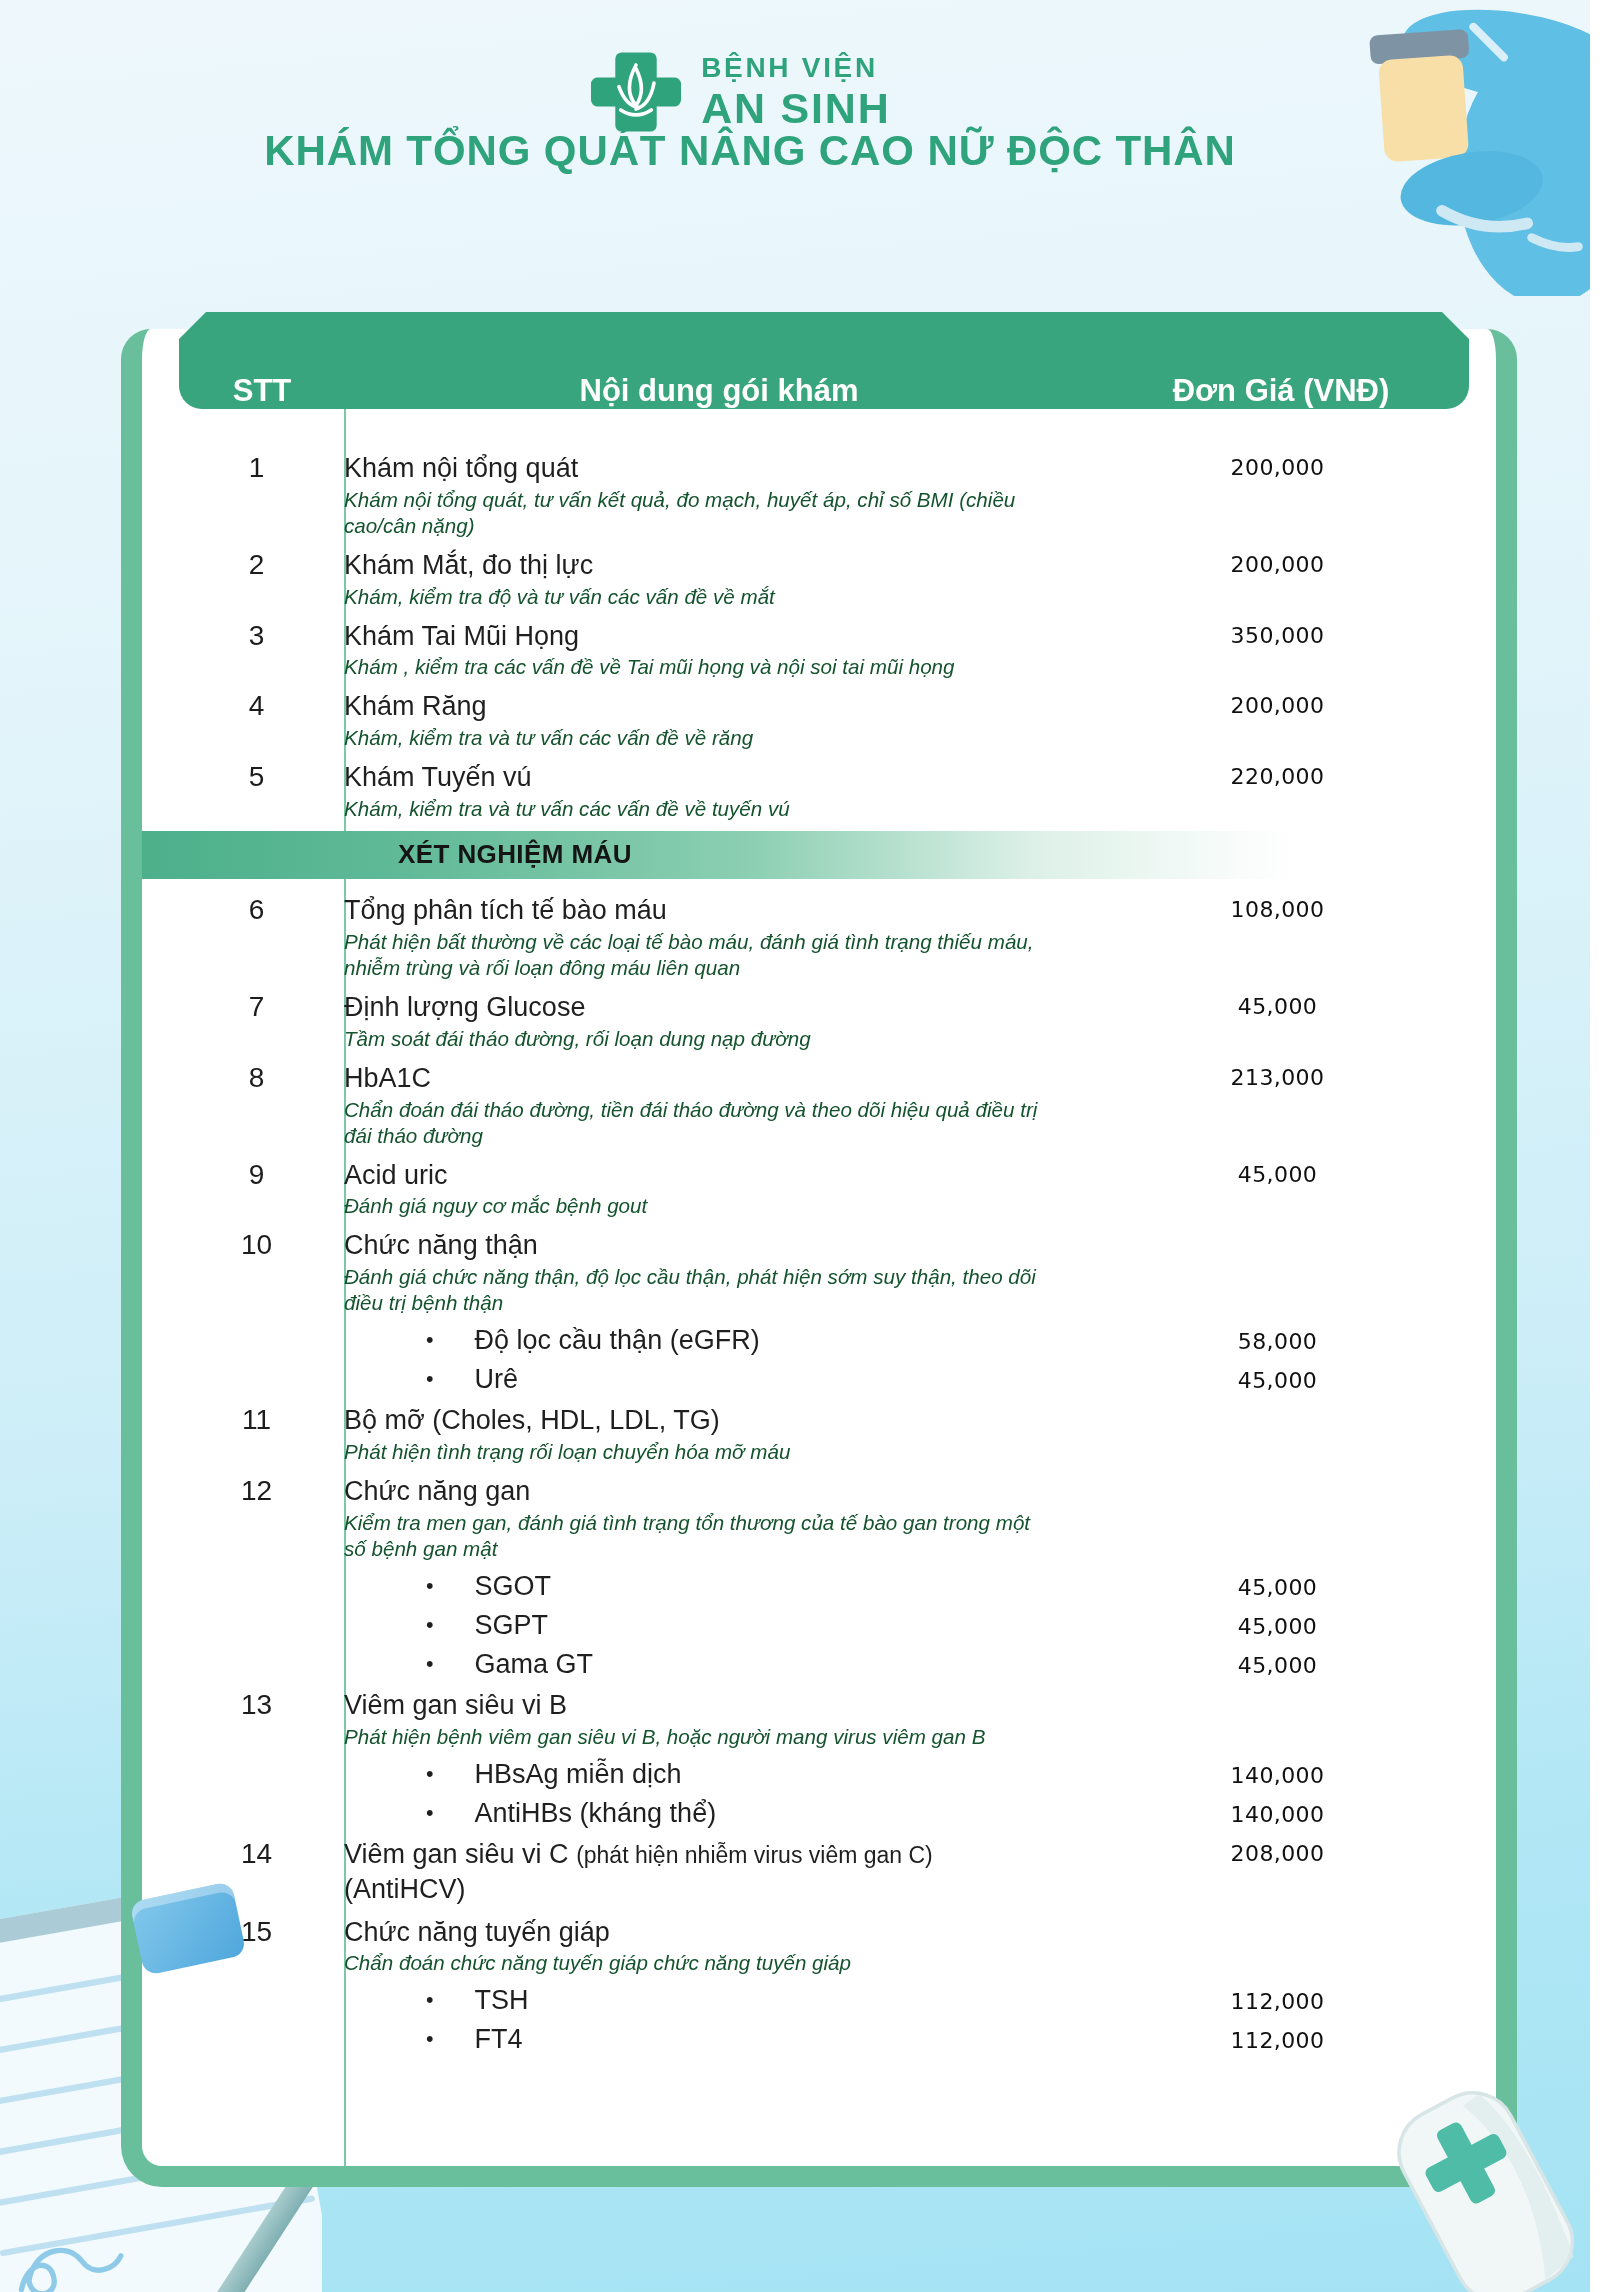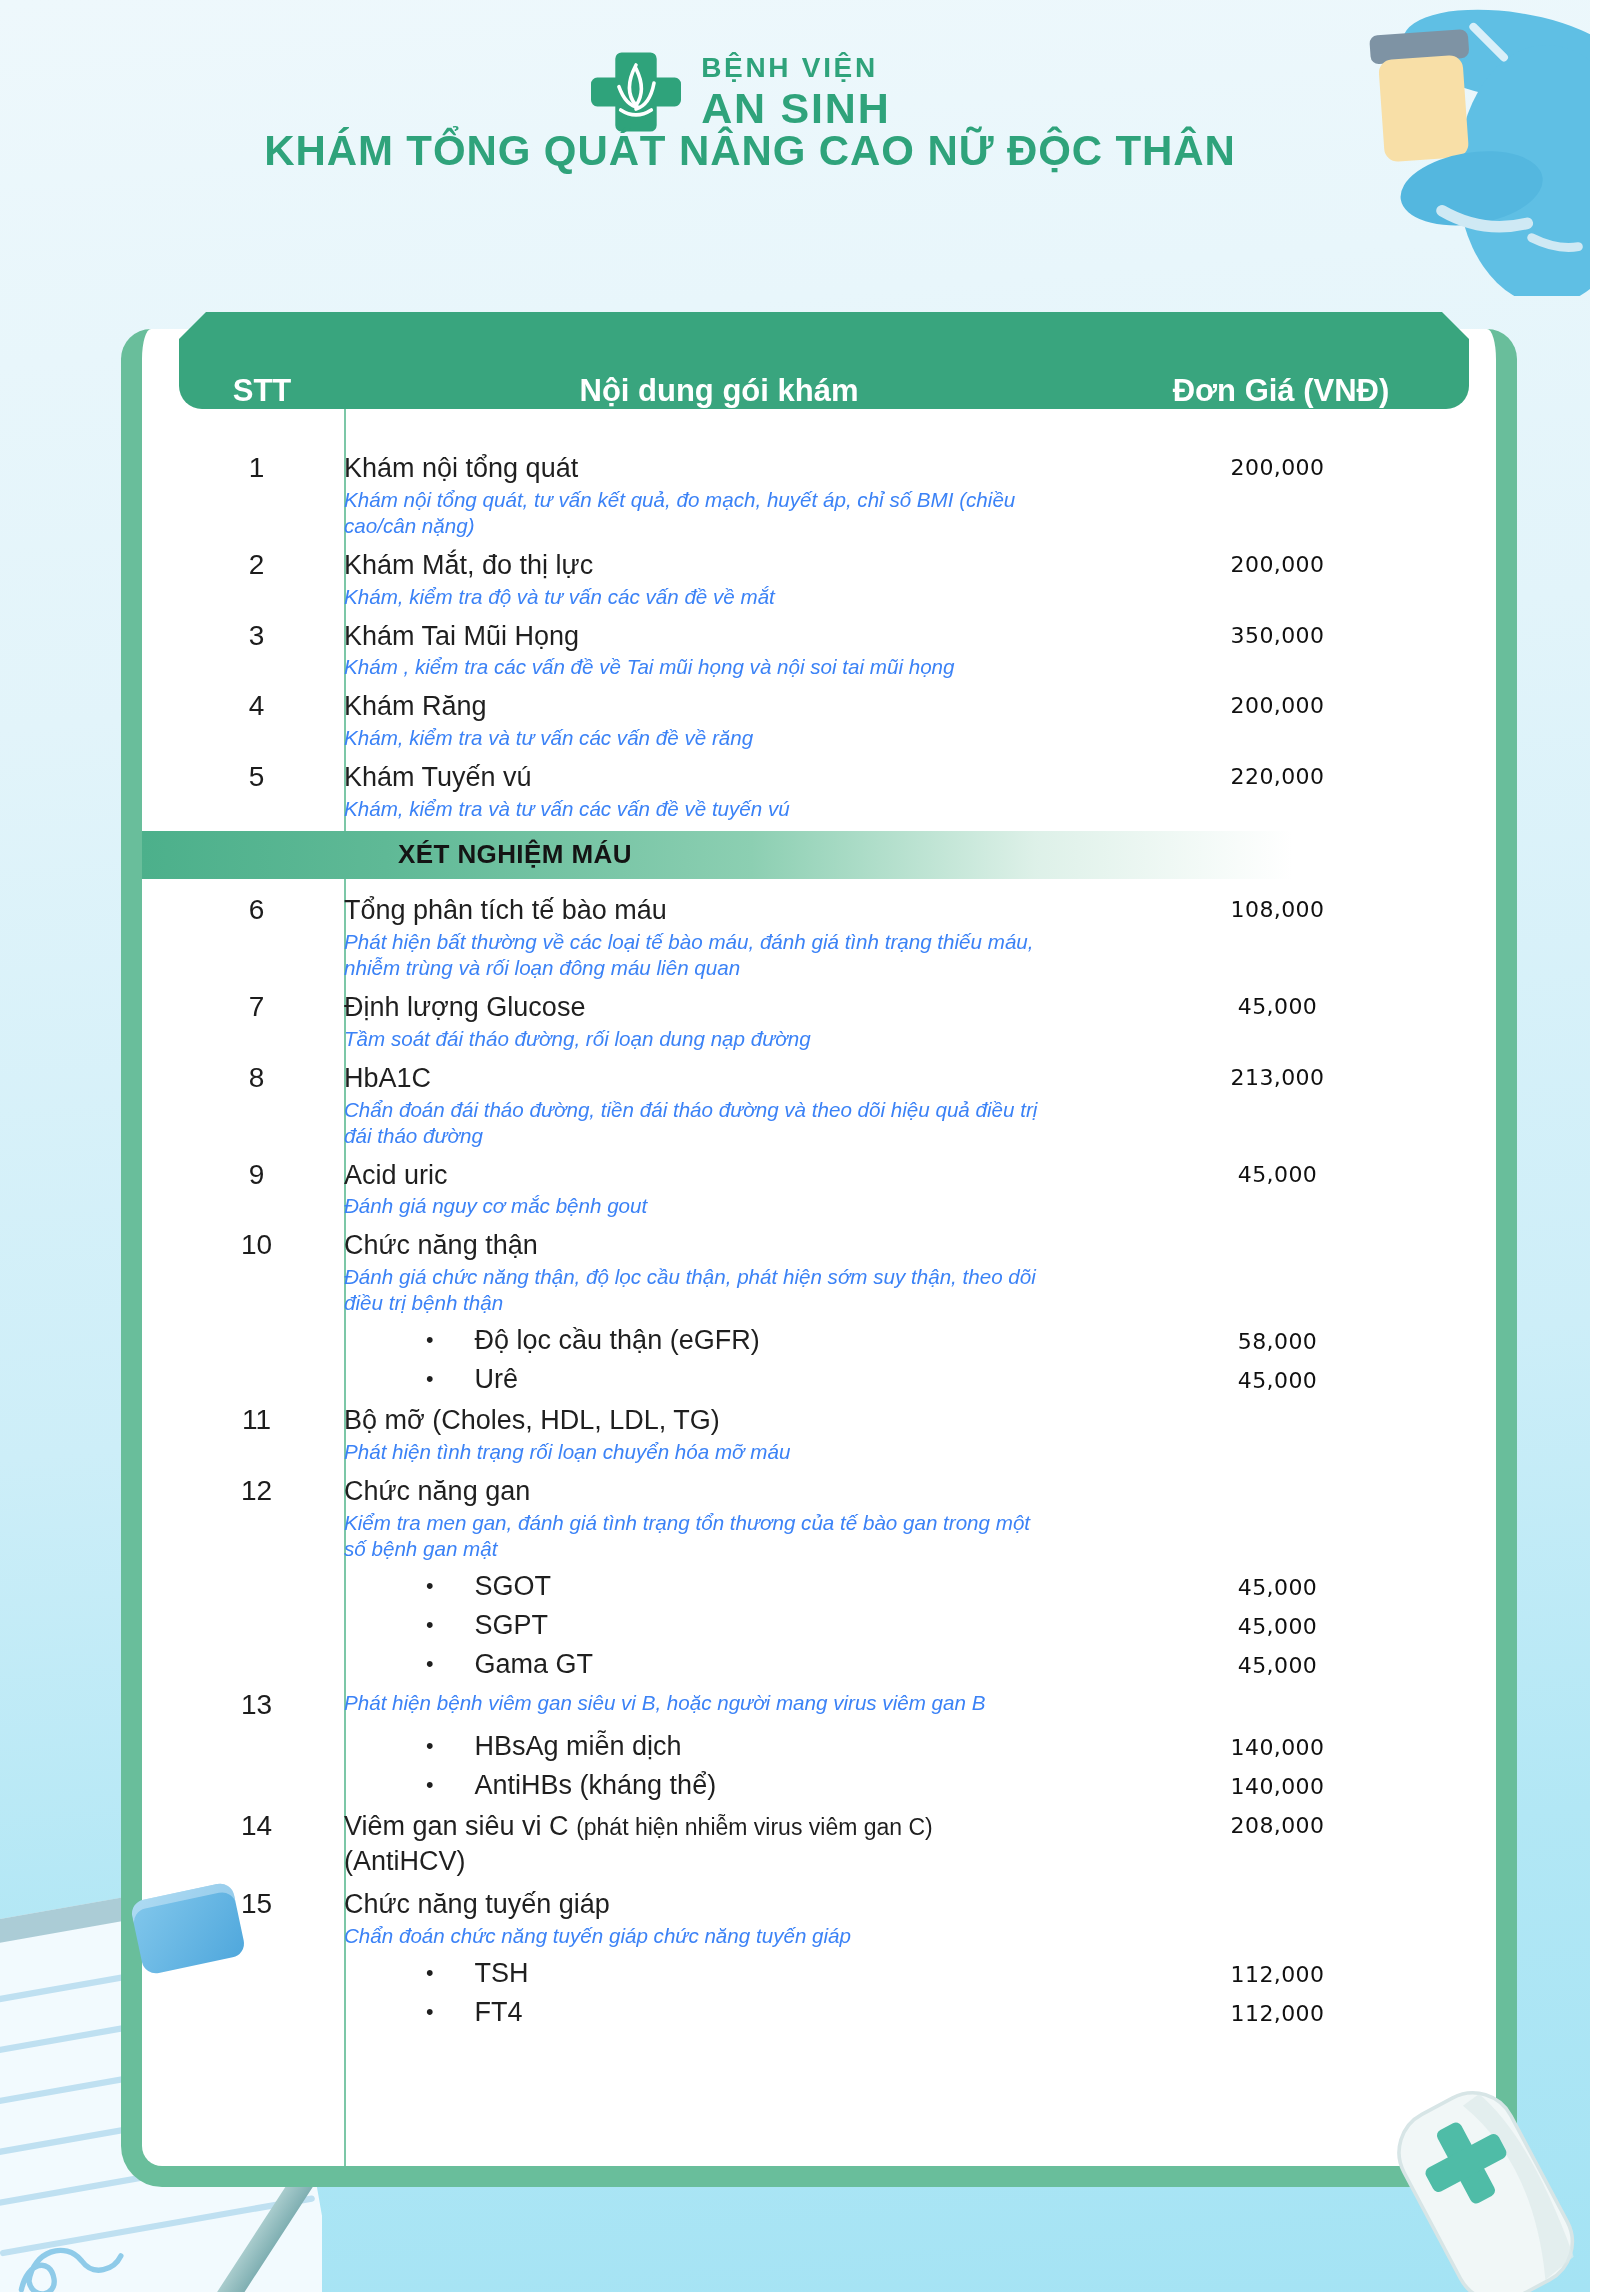--- a/index.html
+++ b/index.html
@@ -46,21 +46,21 @@
 
   .section-band{height:48px;margin:0 0 14.3px 0;display:flex;align-items:center;
     padding-left:256px;font-size:26px;font-weight:700;color:#141414;letter-spacing:0.4px;
     background:linear-gradient(90deg,#4cb08b 0%,#5fb996 18%,#8ccfb2 45%,rgba(171,219,198,.4) 66%,rgba(255,255,255,0) 85%);}
 
   .row{display:grid;grid-template-columns:202px 716px 435px;padding-bottom:9px;}
   .stt{font-size:28px;color:#1c1c1c;text-align:center;padding-left:27px;line-height:34px;}
   .item-title{font-size:27px;line-height:34px;color:#1f1f1f;font-weight:500;}
   .t-note{font-size:23px;font-weight:400;}
   .t-suffix{font-weight:500;}
-  .desc{font-size:20.6px;font-style:italic;line-height:26px;color:#3b82f6;padding-right:9px;margin-top:1.8px;}
+  .desc{font-size:20.6px;font-style:italic;line-height:26px;color:#14532d;padding-right:9px;margin-top:1.8px;}
   .price{font-family:"DejaVu Sans",sans-serif;font-size:22px;color:#101010;text-align:center;line-height:34px;letter-spacing:0.4px;}
   .sub-row{display:grid;grid-template-columns:202px 716px 435px;height:39px;align-items:start;}
   .sub-label{padding-left:82px;display:flex;gap:41px;font-size:27px;color:#1f1f1f;line-height:30px;}
   .bullet{font-size:21.5px;line-height:30px;}
 </style>
 </head>
 <body>
 
 <div class="page">
 
@@ -253,20 +253,21 @@
           <div></div>
           <div class="sub-label">
             <span class="bullet">•</span>
             <span>Gama GT</span>
           </div>
           <div class="price">45,000</div>
         </div>
         <div class="row">
           <div class="stt">13</div>
           <div class="content">
+            <div class="item-title"><span>Viêm gan siêu vi B</span></div>
             <div class="desc">Phát hiện bệnh viêm gan siêu vi B, hoặc người mang virus viêm gan B</div>
           </div>
           <div class="price"></div>
         </div>
         <div class="sub-row">
           <div></div>
           <div class="sub-label">
             <span class="bullet">•</span>
             <span>HBsAg miễn dịch</span>
           </div>

